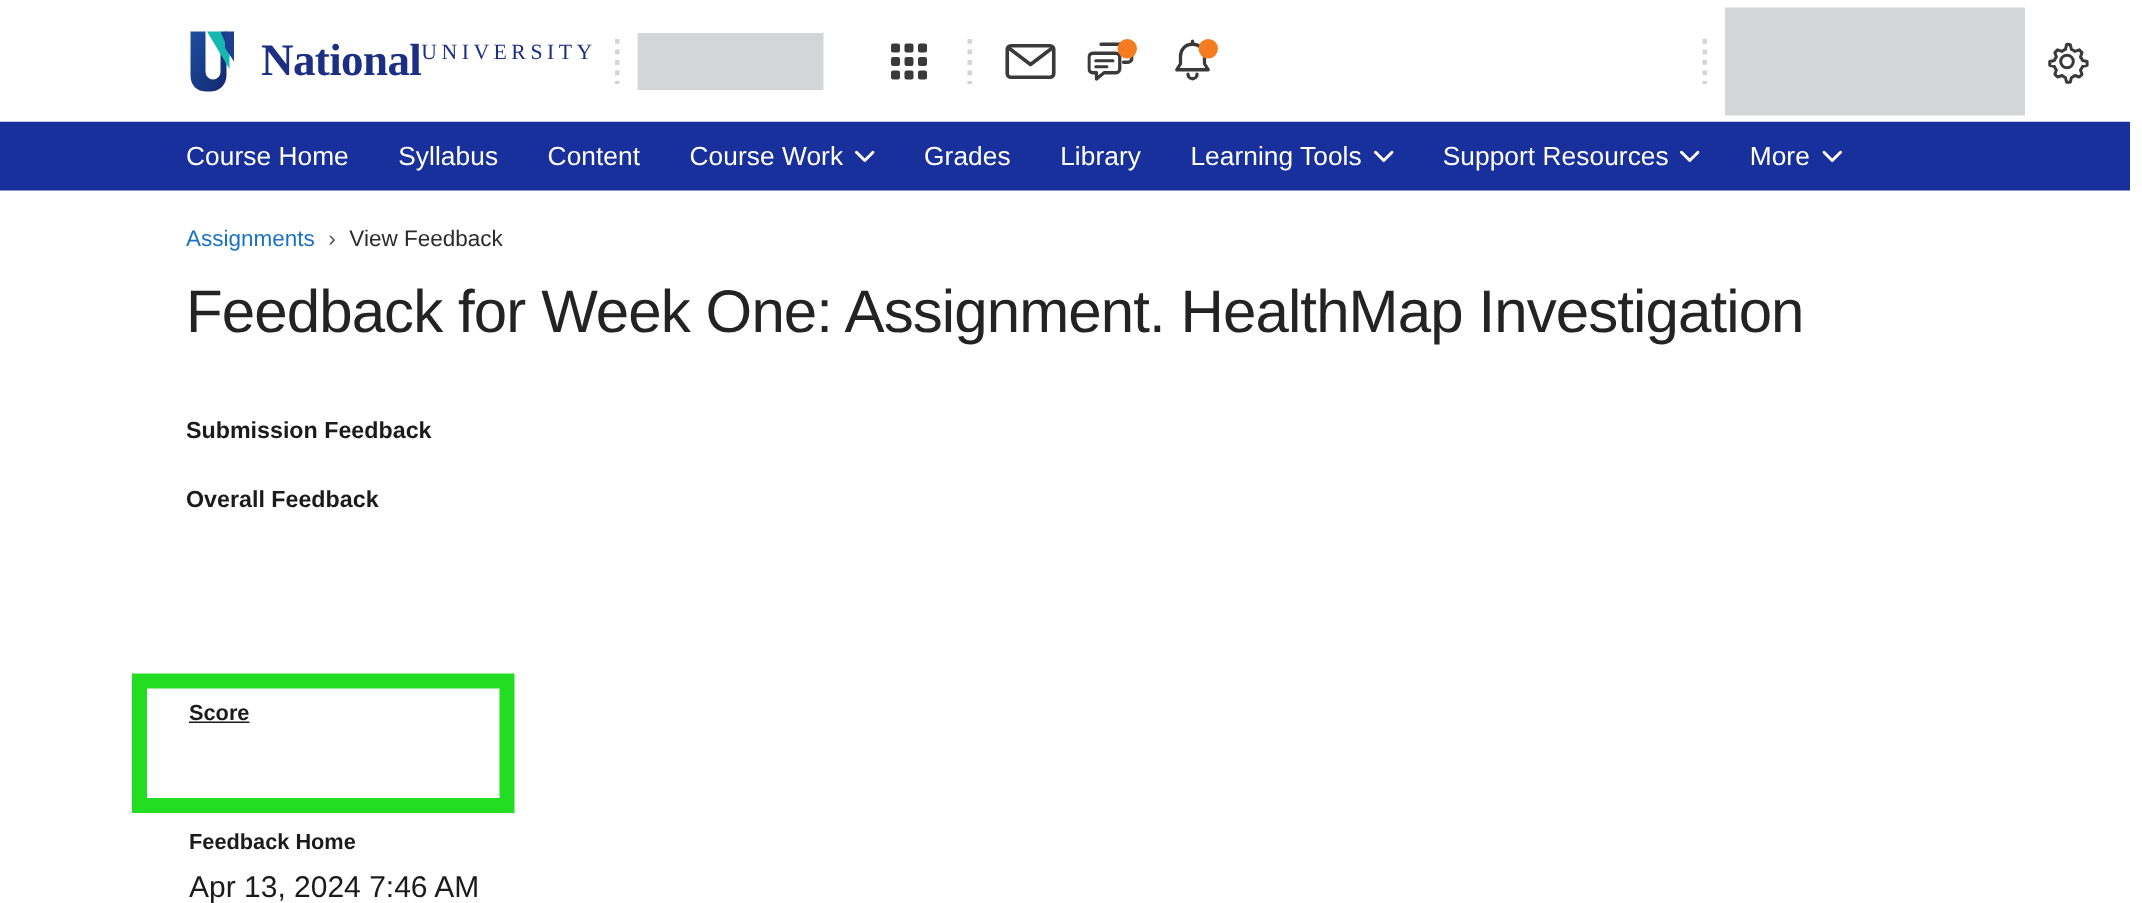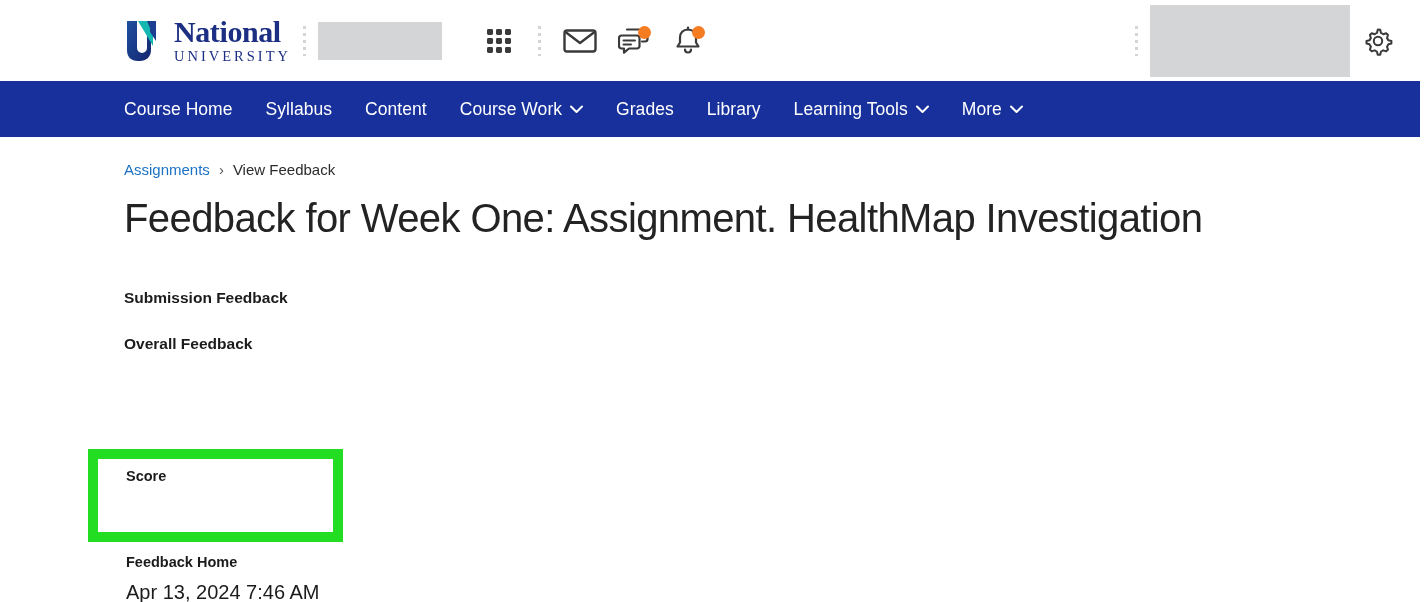--- a/index.html
+++ b/index.html
@@ -25,21 +25,21 @@
     position: relative;
   }
 
   .brand {
     display: flex;
     align-items: center;
     gap: 10px;
     flex: 0 0 auto;
   }
   .brand-mark { width: 40px; height: 44px; display: block; }
-  .brand-words { display: flex; flex-direction: column; line-height: 1; }
+  .brand-words { display: flex; flex-direction: row; line-height: 1; }
   .brand-name {
     font-size: 30px;
     font-weight: 700;
     color: #1c2f83;
     letter-spacing: -0.4px;
     font-family: "Liberation Serif", serif;
   }
   .brand-sub {
     font-size: 14.5px;
     font-weight: 400;
@@ -104,21 +104,21 @@
 
   .gear-wrap {
     width: 56px; height: 56px;
     display: flex; align-items: center; justify-content: center;
     cursor: pointer;
     flex: 0 0 auto;
   }
 
   
   .navbar {
-    height: 56px;
+    height: 46px;
     background: #17309b;
     display: flex;
     align-items: center;
     padding-left: 124px;
     margin-right: 8px;
   }
   .nav-item {
     color: #ffffff;
     font-size: 17.5px;
     font-weight: 400;
@@ -186,20 +186,21 @@
 
   
   .score-box {
     position: absolute;
     left: 88px;
     top: 449px;
     width: 255px;
     height: 93px;
     border: 10px solid #22dd22;
     background: #ffffff;
+    text-decoration: underline;
   }
   .score-inner {
     padding-left: 28px;
     padding-top: 9px;
   }
   .score-label {
     font-size: 14.5px;
     font-weight: 700;
     color: #1b1b1b;
   }
@@ -339,20 +340,26 @@
   <div class="nav-item">
     <span>Library</span>
   </div>
   <div class="nav-item">
     <span>Learning Tools</span>
     <svg class="caret" width="13" height="9" viewBox="0 0 13 9">
         <path d="M1 1.5 L6.5 7 L12 1.5" fill="none" stroke="#ffffff" stroke-width="2" stroke-linecap="round" stroke-linejoin="round"></path>
       </svg>
   </div>
   <div class="nav-item">
+    <span>Support Resources</span>
+    <svg class="caret" width="13" height="9" viewBox="0 0 13 9">
+        <path d="M1 1.5 L6.5 7 L12 1.5" fill="none" stroke="#ffffff" stroke-width="2" stroke-linecap="round" stroke-linejoin="round"></path>
+      </svg>
+  </div>
+  <div class="nav-item">
     <span>More</span>
     <svg class="caret" width="13" height="9" viewBox="0 0 13 9">
         <path d="M1 1.5 L6.5 7 L12 1.5" fill="none" stroke="#ffffff" stroke-width="2" stroke-linecap="round" stroke-linejoin="round"></path>
       </svg>
   </div>
 </div>
 
 <div class="content">
 
   <div class="breadcrumb">

